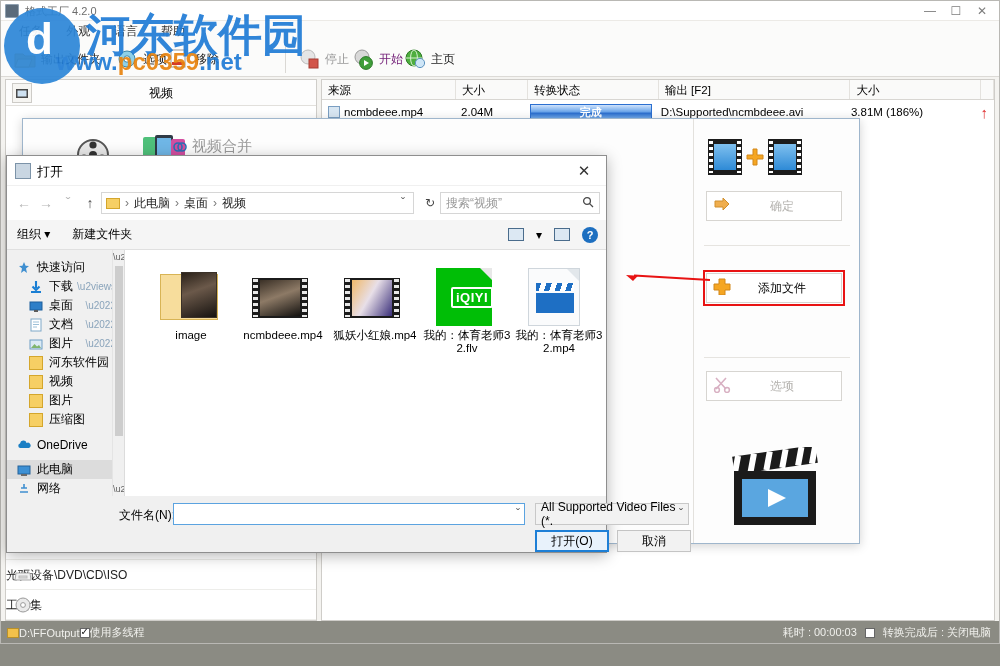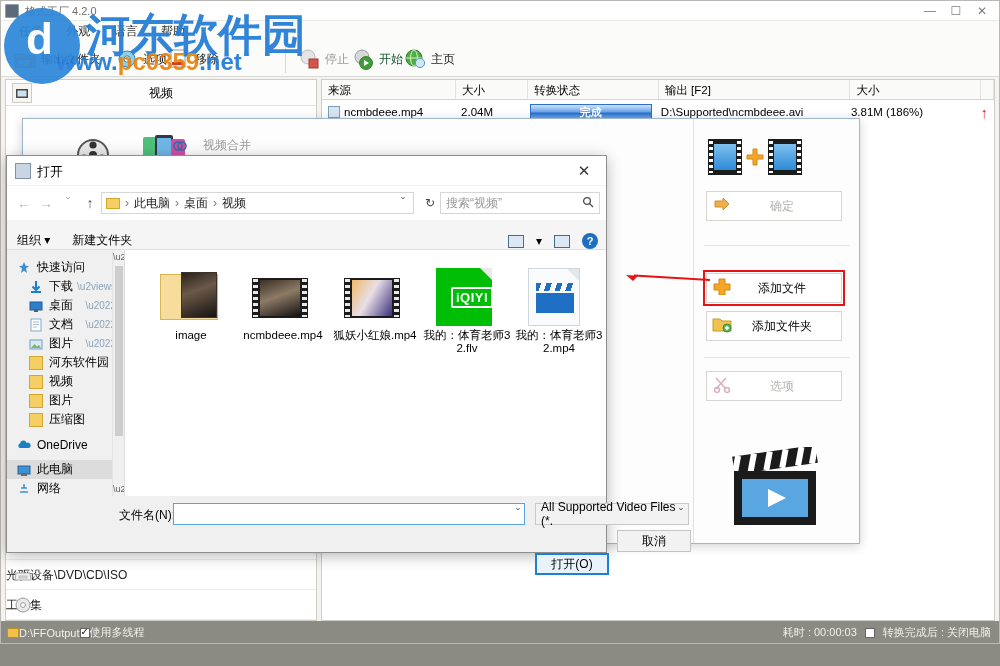--- a/index.html
+++ b/index.html
@@ -46,21 +46,21 @@
 
   #toolbar {
     height:36px; background:#fbfbfa; position:relative;
     border-bottom:1px solid #dcdad6;
   }
   .tbtn {
     position:absolute; top:2px; height:32px; display:flex;
     align-items:center; gap:4px; padding:0 6px; font-size:12px; color:#222;
   }
   .tbtn.disabled { color:#9a9a9a; }
-  .tbtn .lbl.red { color:#14532d; }
+  .tbtn .lbl.red { color:#701a75; }
   .tb-sep {
     position:absolute; top:4px; width:1px; height:28px; background:#dad8d4;
   }
   .ticon { width:24px; height:24px; position:relative; flex:0 0 24px; }
 
   
   #left-panel {
     position:absolute; left:4px; top:78px; width:312px; bottom:22px;
     background:#fff; border:1px solid #cfcdc9;
   }
@@ -153,22 +153,22 @@
     position:absolute; left:22px; top:118px; width:838px; height:426px;
     background:#fdfdfd; border:1px solid #9fb6cc;
     box-shadow:0 2px 10px rgba(0,0,0,.18);
   }
   #merge-close {
     position:absolute; right:6px; top:4px; width:16px; height:16px;
     text-align:center; line-height:16px; color:#9a9a9a; font-size:13px;
   }
   #merge-icons { position:absolute; left:50px; top:14px; display:flex; gap:4px; align-items:center; }
   #merge-title {
-    position:absolute; left:150px; top:18px; font-size:12px; color:#9a9a9a;
-    display:flex; align-items:center; gap:16px;
+    position:absolute; left:150px; top:18px; font-size:15px; color:#9a9a9a;
+    display:flex; align-items:center; gap:5px;
   }
   #merge-subtitle {
     position:absolute; left:164px; top:36px; font-size:12px; color:#333;
   }
   #merge-colhead {
     position:absolute; left:500px; top:140px; font-size:12px; color:#333;
   }
   .merge-box {
     position:absolute; border:1px solid #c9c7c3; background:#fff;
   }
@@ -240,21 +240,21 @@
   #crumb .cv { margin-left:auto; color:#666; padding:0 4px; }
   #crumb-refresh { width:20px; text-align:center; color:#444; font-size:12px; }
   #od-search {
     width:160px; height:22px; border:1px solid #d6d6d6; background:#fff;
     display:flex; align-items:center; padding:0 5px; font-size:12px; color:#9a9a9a;
   }
   #od-search .mag { margin-left:auto; color:#4a4a4a; font-size:12px; }
 
   #od-cmdbar {
     height:30px; background:#f5f5f5; border-bottom:1px solid #e0e0e0;
-    display:flex; align-items:flex-end; padding:0 10px; font-size:12px; gap:22px;
+    display:flex; align-items:center; padding:0 10px; font-size:12px; gap:22px;
     position:relative;
   }
   #od-cmdbar .right { position:absolute; right:8px; display:flex; align-items:center; gap:12px; }
   .viewicon { width:16px; height:13px; border:1px solid #4a6c8c; background:#dce8f3; }
   .helpicon {
     width:16px; height:16px; border-radius:50%; background:#1d6fc0; color:#fff;
     font-size:11px; text-align:center; line-height:16px; font-weight:bold;
   }
 
   #od-main { position:absolute; left:0; right:0; top:94px; bottom:56px; display:flex; }
@@ -331,21 +331,21 @@
   #filter-select {
     position:absolute; left:528px; top:7px; width:154px; height:22px;
     border:1px solid #c8c8c8; background:#f2f2f2; display:flex; align-items:center;
     padding:0 5px; font-size:12px;
   }
   #filter-select .cv { margin-left:auto; color:#555; }
   .dbtn {
     position:absolute; top:34px; width:74px; height:22px; font-size:12px;
     background:#f2f2f2; border:1px solid #c4c4c4; text-align:center; line-height:20px;
   }
-  #btn-open { left:528px; border:2px solid #1d7fd6; background:#e8f2fb; line-height:18px;margin-top:23px; }
+  #btn-open { left:528px; border:2px solid #1d7fd6; background:#e8f2fb; line-height:18px; }
   #btn-cancel { left:610px; }
 
   
   #annot-arrow { position:absolute; left:626px; top:274px; width:84px; height:12px; }
 
   
   #watermark {
     position:absolute; left:0; top:0; width:380px; height:92px;
     pointer-events:none; opacity:.92;
   }
@@ -599,30 +599,20 @@
 
     <div class="mbtn highlight" style="top:154px">
       <span class="mi-ic">
         <svg width="20" height="18" viewBox="0 0 20 18">
             <path d="M7 2h6v5h5v6h-5v5H7v-5H2V7h5z" fill="#f5a623" stroke="#d2871a"></path>
           </svg>
       </span>
       <span class="mi-lb">添加文件</span>
     </div>
 
-    <div class="mbtn" style="top:192px">
-      <span class="mi-ic">
-        <svg width="20" height="17" viewBox="0 0 20 17">
-            <path d="M1 3h7l2 2h9v10H1z" fill="#f2c251" stroke="#cb9a22"></path>
-            <circle cx="15" cy="12" r="4" fill="#5cb85c" stroke="#3d8a3d"></circle>
-            <path d="M15 10v4M13 12h4" stroke="#fff" stroke-width="1.4"></path>
-          </svg>
-      </span>
-      <span class="mi-lb">添加文件夹</span>
-    </div>
 
     <div class="mdiv" style="top:238px"></div>
 
     <div class="mbtn disabled" style="top:252px">
       <span class="mi-ic">
         <svg width="18" height="18" viewBox="0 0 18 18">
             <path d="M3 3l10 11M13 3L3 14" stroke="#d8b0c2" stroke-width="1.6"></path>
             <circle cx="4" cy="15" r="2.4" fill="none" stroke="#d8b0c2" stroke-width="1.5"></circle>
             <circle cx="14" cy="15" r="2.4" fill="none" stroke="#d8b0c2" stroke-width="1.5"></circle>
           </svg>

